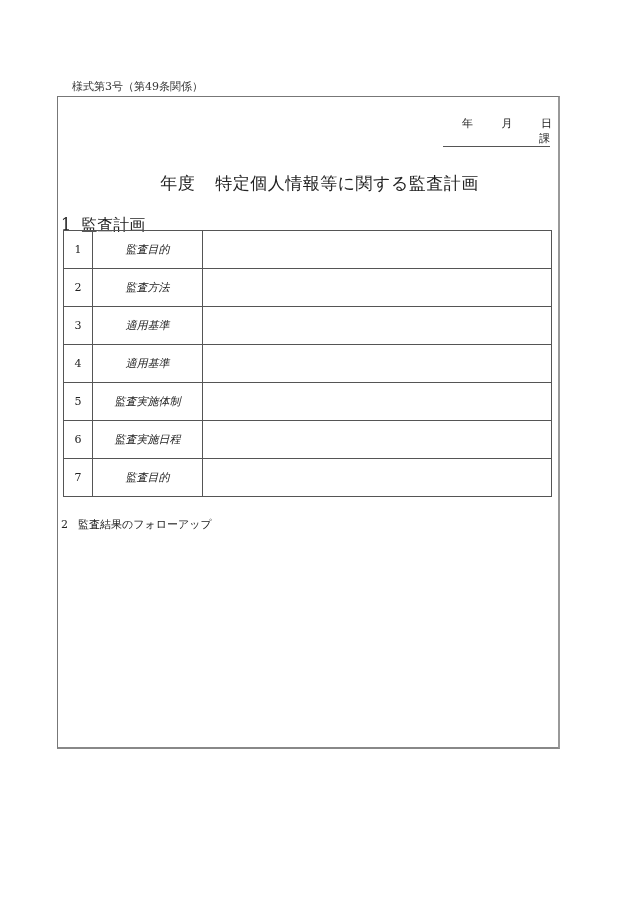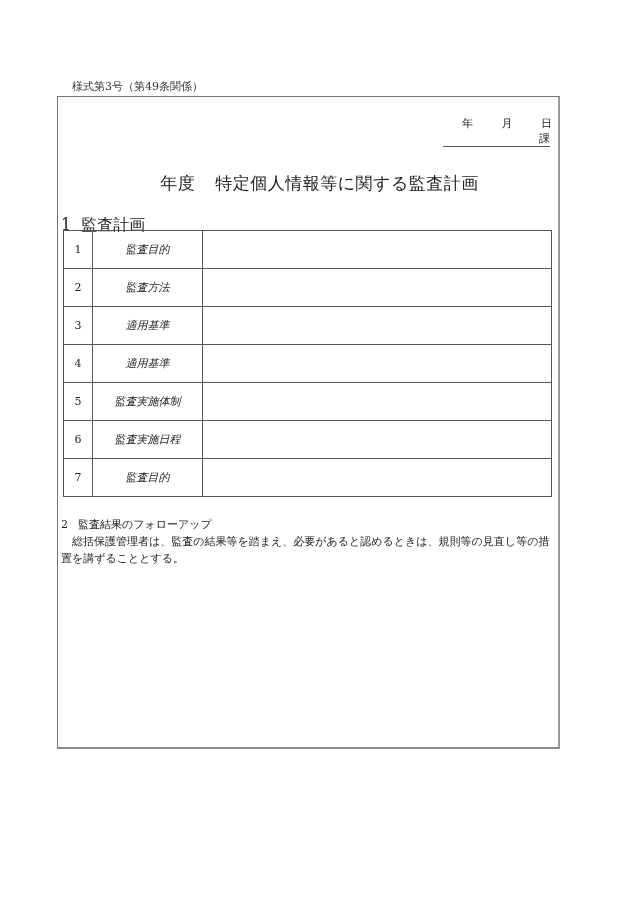--- a/index.html
+++ b/index.html
@@ -114,14 +114,13 @@
       <td class="item">監査目的</td>
       <td class="value"></td>
     </tr>
   </tbody>
 </table>
 
 <div class="section2">
   <div>
     <span class="num">2</span><span>監査結果のフォローアップ</span>
   </div>
-  <p class="body">総括保護管理者は、監査の結果等を踏まえ、必要があると認めるときは、規則等の見直し等の措置を講ずることとする。</p>
 </div>
 
 </body></html>

